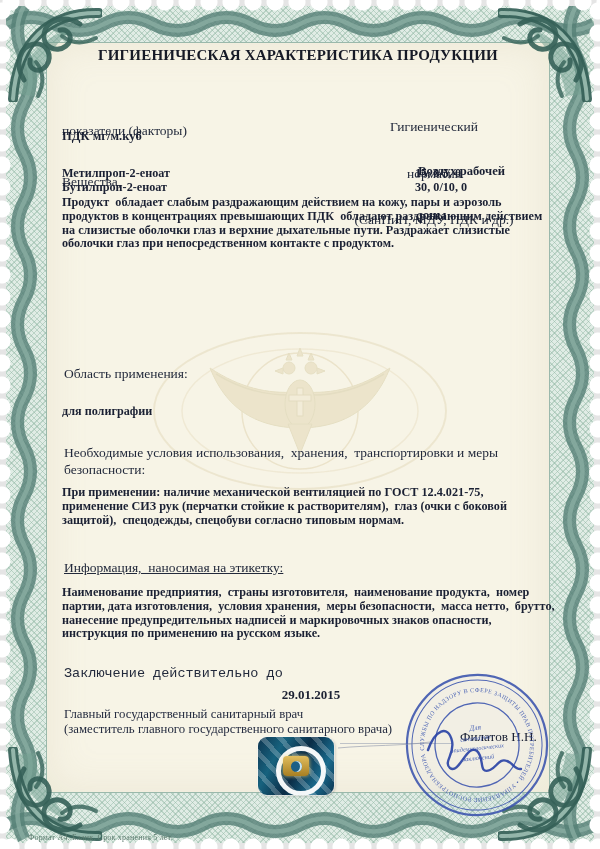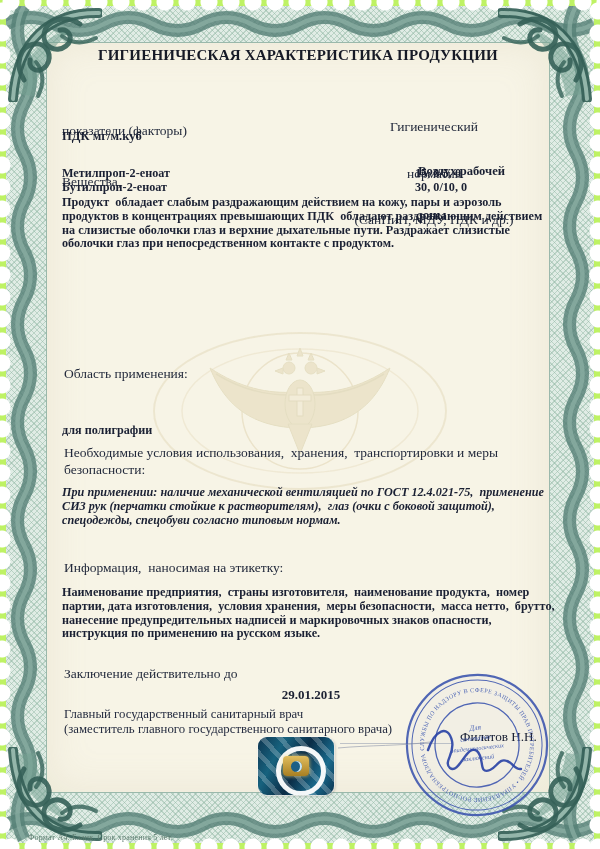--- a/index.html
+++ b/index.html
@@ -1,16 +1,16 @@
 <!DOCTYPE html>
 <html><head>
 <meta charset="utf-8">
 <style>
   html,body{margin:0;padding:0;background:#ffffff;}
-  .page{position:relative;width:600px;height:849px;background:#bef264;overflow:hidden;
+  .page{position:relative;width:600px;height:849px;background:#e5e5e5;overflow:hidden;
         font-family:"Liberation Serif","DejaVu Serif",serif;color:#1c2133;}
 
   
   .band{position:absolute;inset:6px;z-index:1;background:#e0ece5;
     background-image:
       repeating-linear-gradient(45deg, rgba(140,180,160,.45) 0 1px, transparent 1px 4px),
       repeating-linear-gradient(-45deg, rgba(140,180,160,.45) 0 1px, transparent 1px 4px);}
   .paper{position:absolute;left:46px;top:42px;right:50px;bottom:56px;z-index:2;
          background:#f7f4e6;border:1px solid #9ab8ab;
          box-shadow:inset 0 0 40px rgba(190,180,140,.18);}
@@ -49,26 +49,26 @@
   .lbl{font-size:13.5px;color:#232a3c;white-space:pre-wrap;}
   .b{font-weight:bold;font-size:12.2px;color:#1a2033;white-space:pre-wrap;line-height:13.8px;}
   .hdr-left{left:62px;top:88px;line-height:17px;}
   .pdk{left:62px;top:130px;font-size:12.6px;}
   .hdr-right{left:348px;top:88px;width:172px;text-align:center;line-height:15.5px;}
   .vozduh{left:418px;top:135px;line-height:14.5px;font-size:12.6px;}
   .row1s{left:62px;top:167px;}  .row1v{left:415px;top:167px;}
   .row2s{left:62px;top:181px;}  .row2v{left:415px;top:181px;}
   .para1{left:62px;top:196px;width:486px;}
   .app-lbl{left:64px;top:366px;}
-  .app-val{left:62px;top:424px;}
+  .app-val{left:62px;top:405px;}
   .cond-lbl{left:64px;top:444px;width:452px;line-height:17px;}
-  .cond-val{left:62px;top:486px;width:492px;font-style:italic;}
-  .info-lbl{left:64px;top:560px;}
+  .cond-val{left:62px;top:486px;width:492px;}
+  .info-lbl{left:64px;top:560px;text-decoration:underline;}
   .info-val{left:62px;top:586px;width:494px;}
-  .concl-lbl{left:64px;top:666px;}
+  .concl-lbl{left:64px;top:666px;font-family:Liberation Mono, monospace;}
   .date{left:256px;top:687px;width:110px;text-align:center;font-weight:bold;font-size:13px;}
   .doc1{left:64px;top:707px;font-size:12.8px;color:#252c40;}
   .doc2{left:64px;top:722px;font-size:12.8px;color:#252c40;}
   .sig-name{left:460px;top:729px;font-weight:normal;font-size:13.2px;color:#171c2e;z-index:9;}
   .stamp{left:404px;top:672px;z-index:7;}
   .sig-scribble{left:330px;top:698px;z-index:8;}
 
   
   .holo{position:absolute;left:258px;top:737px;width:76px;height:58px;z-index:7;
     border-radius:9px;overflow:hidden;

